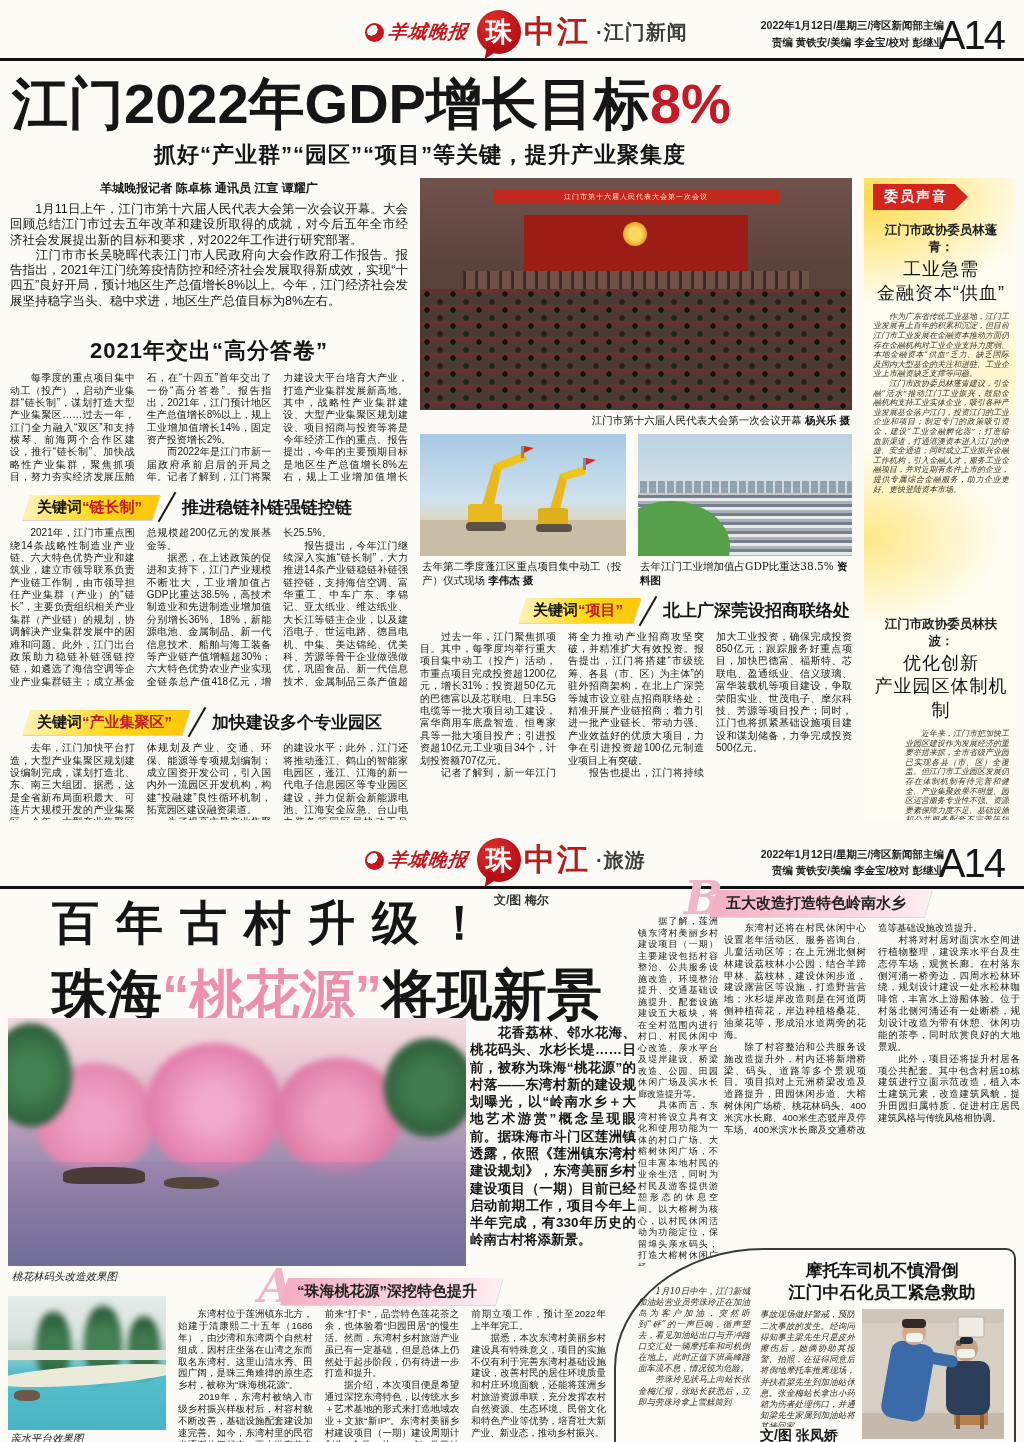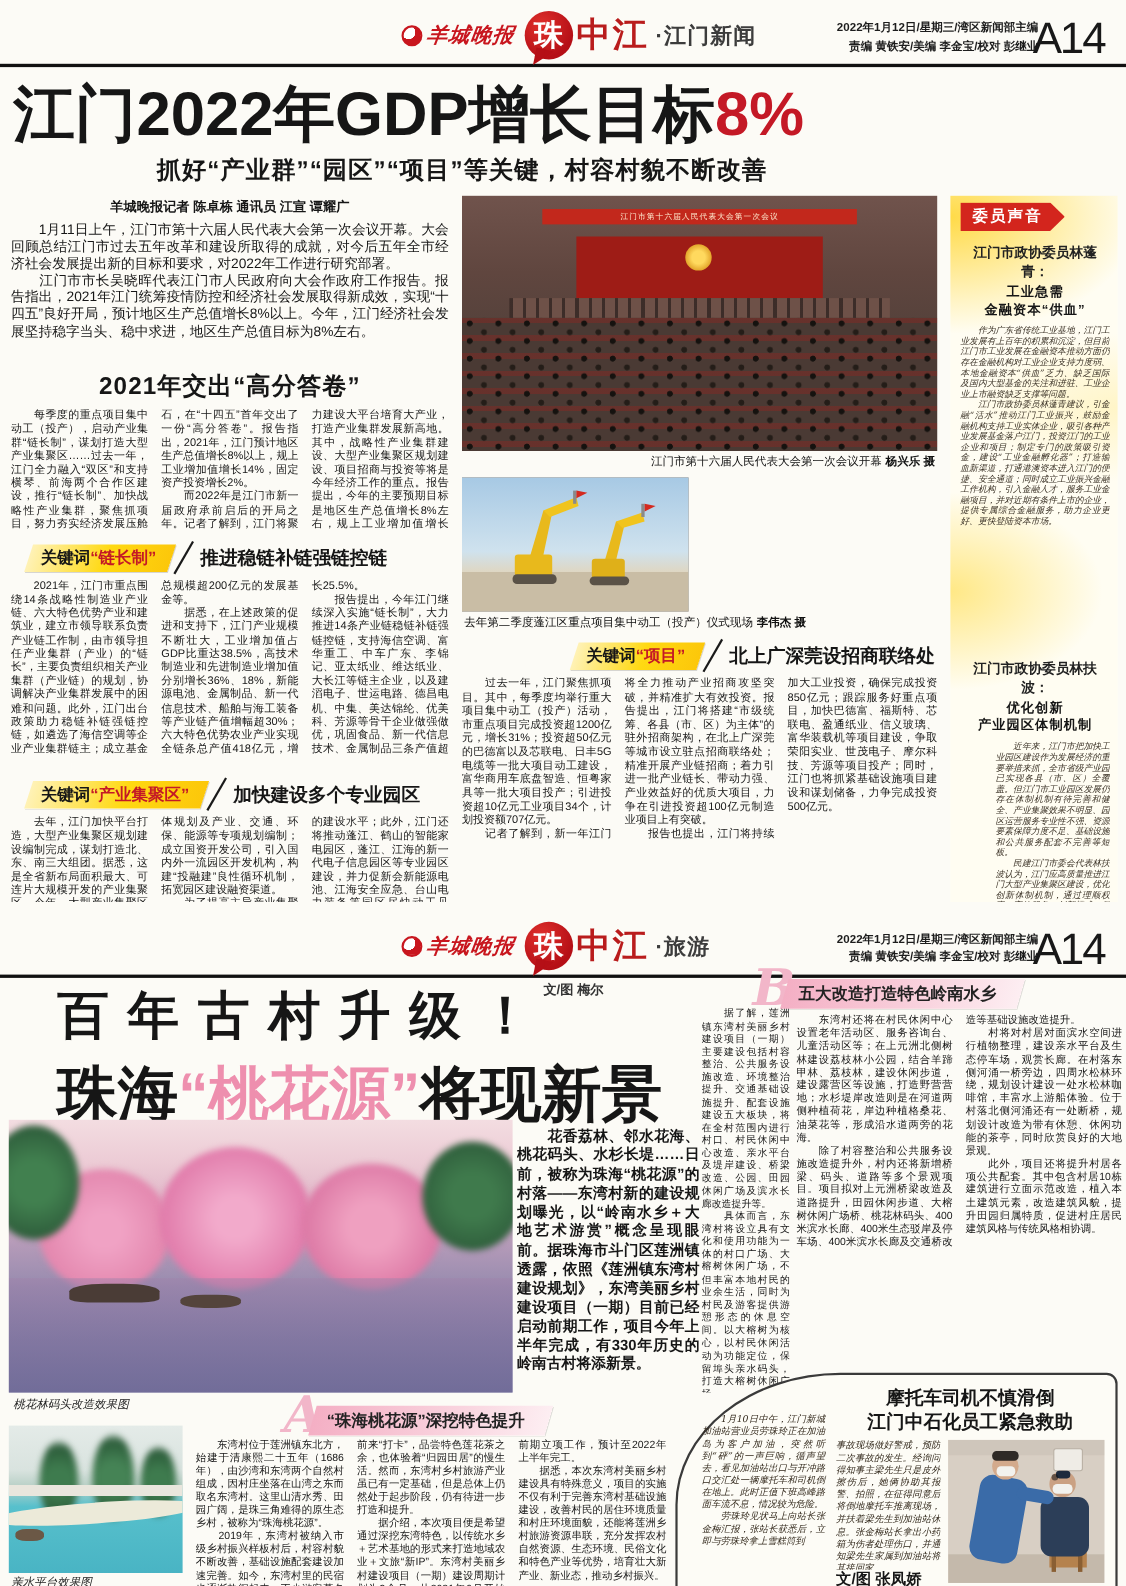--- a/index.html
+++ b/index.html
@@ -79,21 +79,21 @@
   .sidebar{height:100%;padding:6px 7px 0 9px;box-sizing:border-box;
      background:
        radial-gradient(ellipse 150% 22% at 0% 3%,rgba(255,210,30,.8),rgba(255,225,100,.3) 55%,transparent 75%),
        radial-gradient(ellipse 130% 20% at 0% 56%,rgba(255,215,45,.55),transparent 70%),
        radial-gradient(ellipse 130% 15% at 100% 30%,rgba(255,230,120,.35),transparent 70%),
        #fffdf2;}
   .side-banner{display:inline-block;background:#d3251d;color:#fff;font-weight:900;font-size:14px;
        padding:4px 20px 4px 11px;letter-spacing:2px;
        clip-path:polygon(0 0,86% 0,100% 50%,86% 100%,0 100%);}
   .side-speaker{text-align:center;font-size:12.5px;font-weight:bold;color:#222;margin:12px 0 2px;}
-  .side-title{text-align:center;font-size:12px;font-weight:700;line-height:1.3;white-space:pre-line;margin-bottom:7px;letter-spacing:1px;}
+  .side-title{text-align:center;font-size:18px;font-weight:400;line-height:1.3;white-space:pre-line;margin-bottom:7px;letter-spacing:1px;}
   .side-body{font-family:"DejaVu Serif",serif;font-style:italic;font-size:8px;line-height:1.2;
        text-align:justify;white-space:pre-line;color:#3b3226;overflow:hidden;}
   .side-body.b1{height:292px;}
   .side-body.b2{height:182px;margin-left:32px;}
   
   .bottom{position:relative;height:632px;margin-top:6px;}
   .masthead.mh2{position:absolute;top:2px;left:0;right:0;}
   .credit-meier{position:absolute;left:494px;top:66px;font-size:12px;font-weight:bold;color:#333;}
   .b-headline{position:absolute;left:52px;top:66px;width:600px;}
   .bh1{font-size:47px;font-weight:900;letter-spacing:17px;white-space:nowrap;}
@@ -151,21 +151,21 @@
       <span class="section-name">·江门新闻</span>
     </div>
     <div class="mh-dates">
       <div>2022年1月12日/星期三/湾区新闻部主编</div>
       <div>责编 黄铁安/美编 李金宝/校对 彭继业</div>
     </div>
     <div class="mh-page">A14</div>
   </div>
 
   <div class="main-headline"><span>江门2022年GDP增长目标</span><span class="hl-red">8%</span></div>
-  <div class="subhead">抓好“产业群”“园区”“项目”等关键，村容村貌不断改善</div>
+  <div class="subhead">抓好“产业群”“园区”“项目”等关键，提升产业聚集度</div>
 
   <div class="top-content">
 
     <div class="col-left">
       <div class="byline">羊城晚报记者 陈卓栋 通讯员 江宣 谭耀广</div>
       <div class="lead-text">　　1月11日上午，江门市第十六届人民代表大会第一次会议开幕。大会回顾总结江门市过去五年改革和建设所取得的成就，对今后五年全市经济社会发展提出新的目标和要求，对2022年工作进行研究部署。
 　　江门市市长吴晓晖代表江门市人民政府向大会作政府工作报告。报告指出，2021年江门统筹疫情防控和经济社会发展取得新成效，实现“十四五”良好开局，预计地区生产总值增长8%以上。今年，江门经济社会发展坚持稳字当头、稳中求进，地区生产总值目标为8%左右。</div>
       <div class="report-title">2021年交出“高分答卷”</div>
       <div class="cols3 report-body">　　每季度的重点项目集中动工（投产），启动产业集群“链长制”，谋划打造大型产业集聚区……过去一年，江门全力融入“双区”和支持横琴、前海两个合作区建设，推行“链长制”、加快战略性产业集群，聚焦抓项目，努力夯实经济发展压舱石，在“十四五”首年交出了一份“高分答卷”。报告指出，2021年，江门预计地区生产总值增长8%以上，规上工业增加值增长14%，固定资产投资增长2%。
 　　而2022年是江门市新一届政府承前启后的开局之年。记者了解到，江门将聚力建设大平台培育大产业，打造产业集群发展新高地。其中，战略性产业集群建设、大型产业集聚区规划建设、项目招商与投资等将是今年经济工作的重点。报告提出，今年的主要预期目标是地区生产总值增长8%左右，规上工业增加值增长10%，固定资产投资增长6%。</div>
@@ -222,20 +222,32 @@
               <rect x="116" y="90" width="36" height="8" rx="4" fill="#5a5247"></rect>
               <rect x="101" y="12" width="3" height="12" fill="#8a8a8a"></rect>
                 <polygon points="104,12 114,14 104,19" fill="#d42a1f"></polygon>
               <rect x="163" y="24" width="3" height="12" fill="#8a8a8a"></rect>
                 <polygon points="166,24 176,26 166,31" fill="#d42a1f"></polygon>
             </svg>
           </div>
           <div class="photo-caption">
             <span>去年第二季度蓬江区重点项目集中动工（投产）仪式现场</span>
             <span class="photo-credit">李伟杰 摄</span>
+          </div>
+        </div>
+        <div>
+          <div class="photo car-photo">
+            <div class="car-sky"></div>
+            <div class="car-port"></div>
+            <div class="car-lot"></div>
+            <div class="car-lawn"></div>
+          </div>
+          <div class="photo-caption">
+            <span>去年江门工业增加值占GDP比重达38.5%</span>
+            <span class="photo-credit">资料图</span>
           </div>
         </div>
       </div>
 
       <div class="kw-banner" style="margin-left:86px">
         <span class="kw-box">
             <span class="kw-box-inner"><span>关键词</span><span class="kw-key">“项目”</span></span>
           </span>
         <span class="kw-slash"></span>
         <span class="kw-sub">北上广深莞设招商联络处</span>

